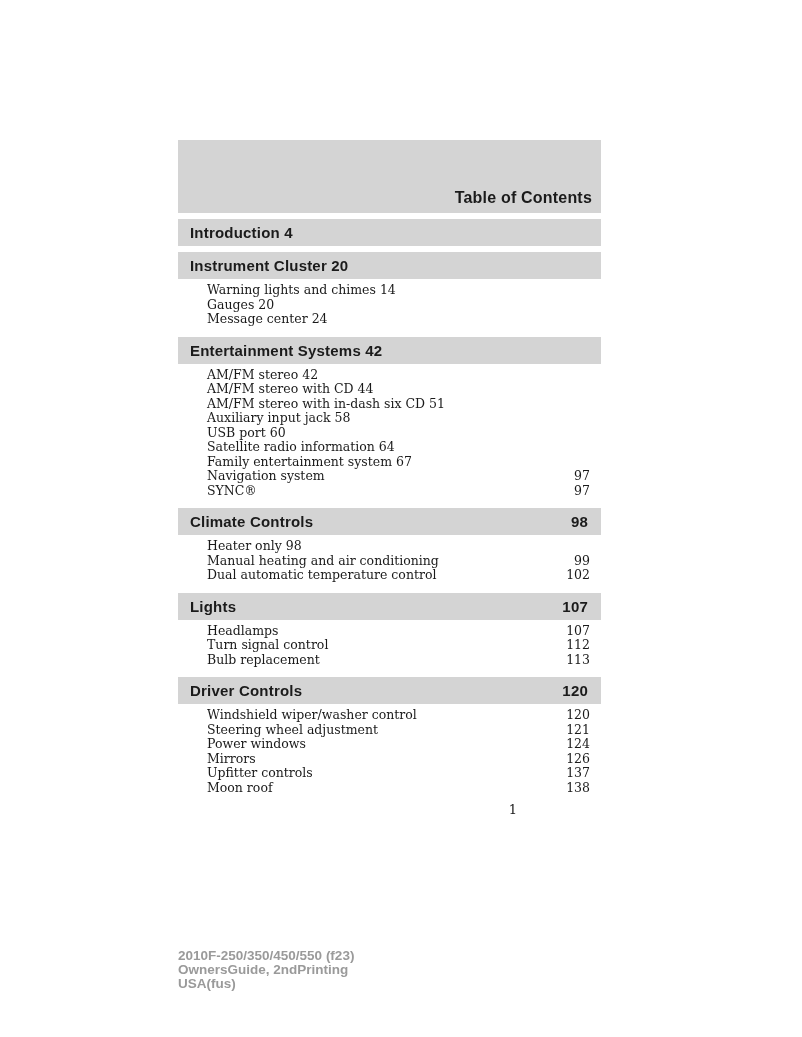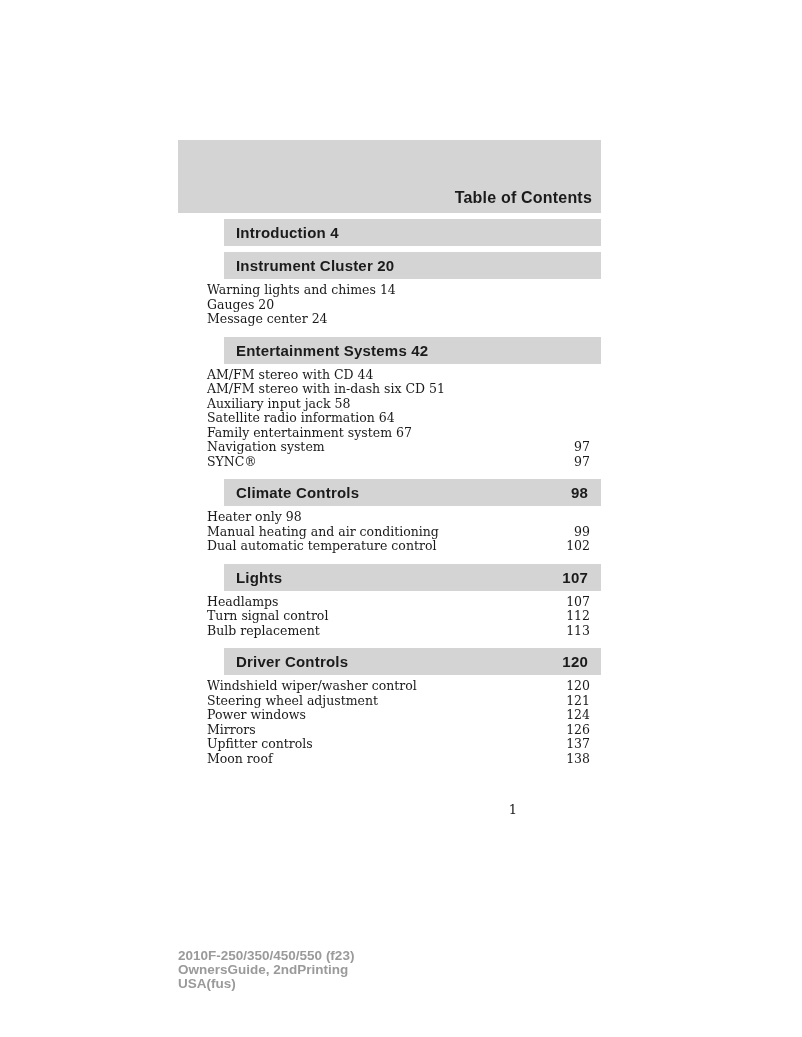--- a/index.html
+++ b/index.html
@@ -10,21 +10,21 @@
   .content { position:absolute; left:178px; top:140px; width:423px; }
   .header-box { height:73px; background:#d4d4d4; position:relative; }
   .header-title {
     position:absolute; right:9px; bottom:6px;
     font-size:16px; font-weight:bold; color:#1b1b1b; letter-spacing:0.2px;
   }
   .bar {
     height:27px; background:#d4d4d4; margin-top:6px;
     display:flex; align-items:center; justify-content:space-between;
     padding:0 13px 0 12px; box-sizing:border-box;
-    font-weight:bold; font-size:15px; color:#1b1b1b; letter-spacing:0.2px;margin-left:46px;
+    font-weight:bold; font-size:15px; color:#1b1b1b; letter-spacing:0.2px;
   }
   .entries {
     padding:4px 11px 4px 29px;
     font-family:"DejaVu Serif", serif; font-size:12.5px; line-height:14.5px;
     color:#1a1a1a;
   }
   .entry { display:flex; justify-content:space-between;text-align:center; }
   .pagenum {
     position:absolute; right:201px; top:802px;
     font-family:"DejaVu Serif", serif; font-size:13px; color:#1a1a1a;
@@ -68,29 +68,37 @@
         <span></span>
       </div>
     </div>
 
     <div class="bar">
       <span>Entertainment Systems 42</span>
       <span></span>
     </div>
     <div class="entries">
       <div class="entry">
+        <span>AM/FM stereo 42</span>
+        <span></span>
+      </div>
+      <div class="entry">
         <span>AM/FM stereo with CD 44</span>
         <span></span>
       </div>
       <div class="entry">
         <span>AM/FM stereo with in-dash six CD 51</span>
         <span></span>
       </div>
       <div class="entry">
         <span>Auxiliary input jack 58</span>
+        <span></span>
+      </div>
+      <div class="entry">
+        <span>USB port 60</span>
         <span></span>
       </div>
       <div class="entry">
         <span>Satellite radio information 64</span>
         <span></span>
       </div>
       <div class="entry">
         <span>Family entertainment system 67</span>
         <span></span>
       </div>

